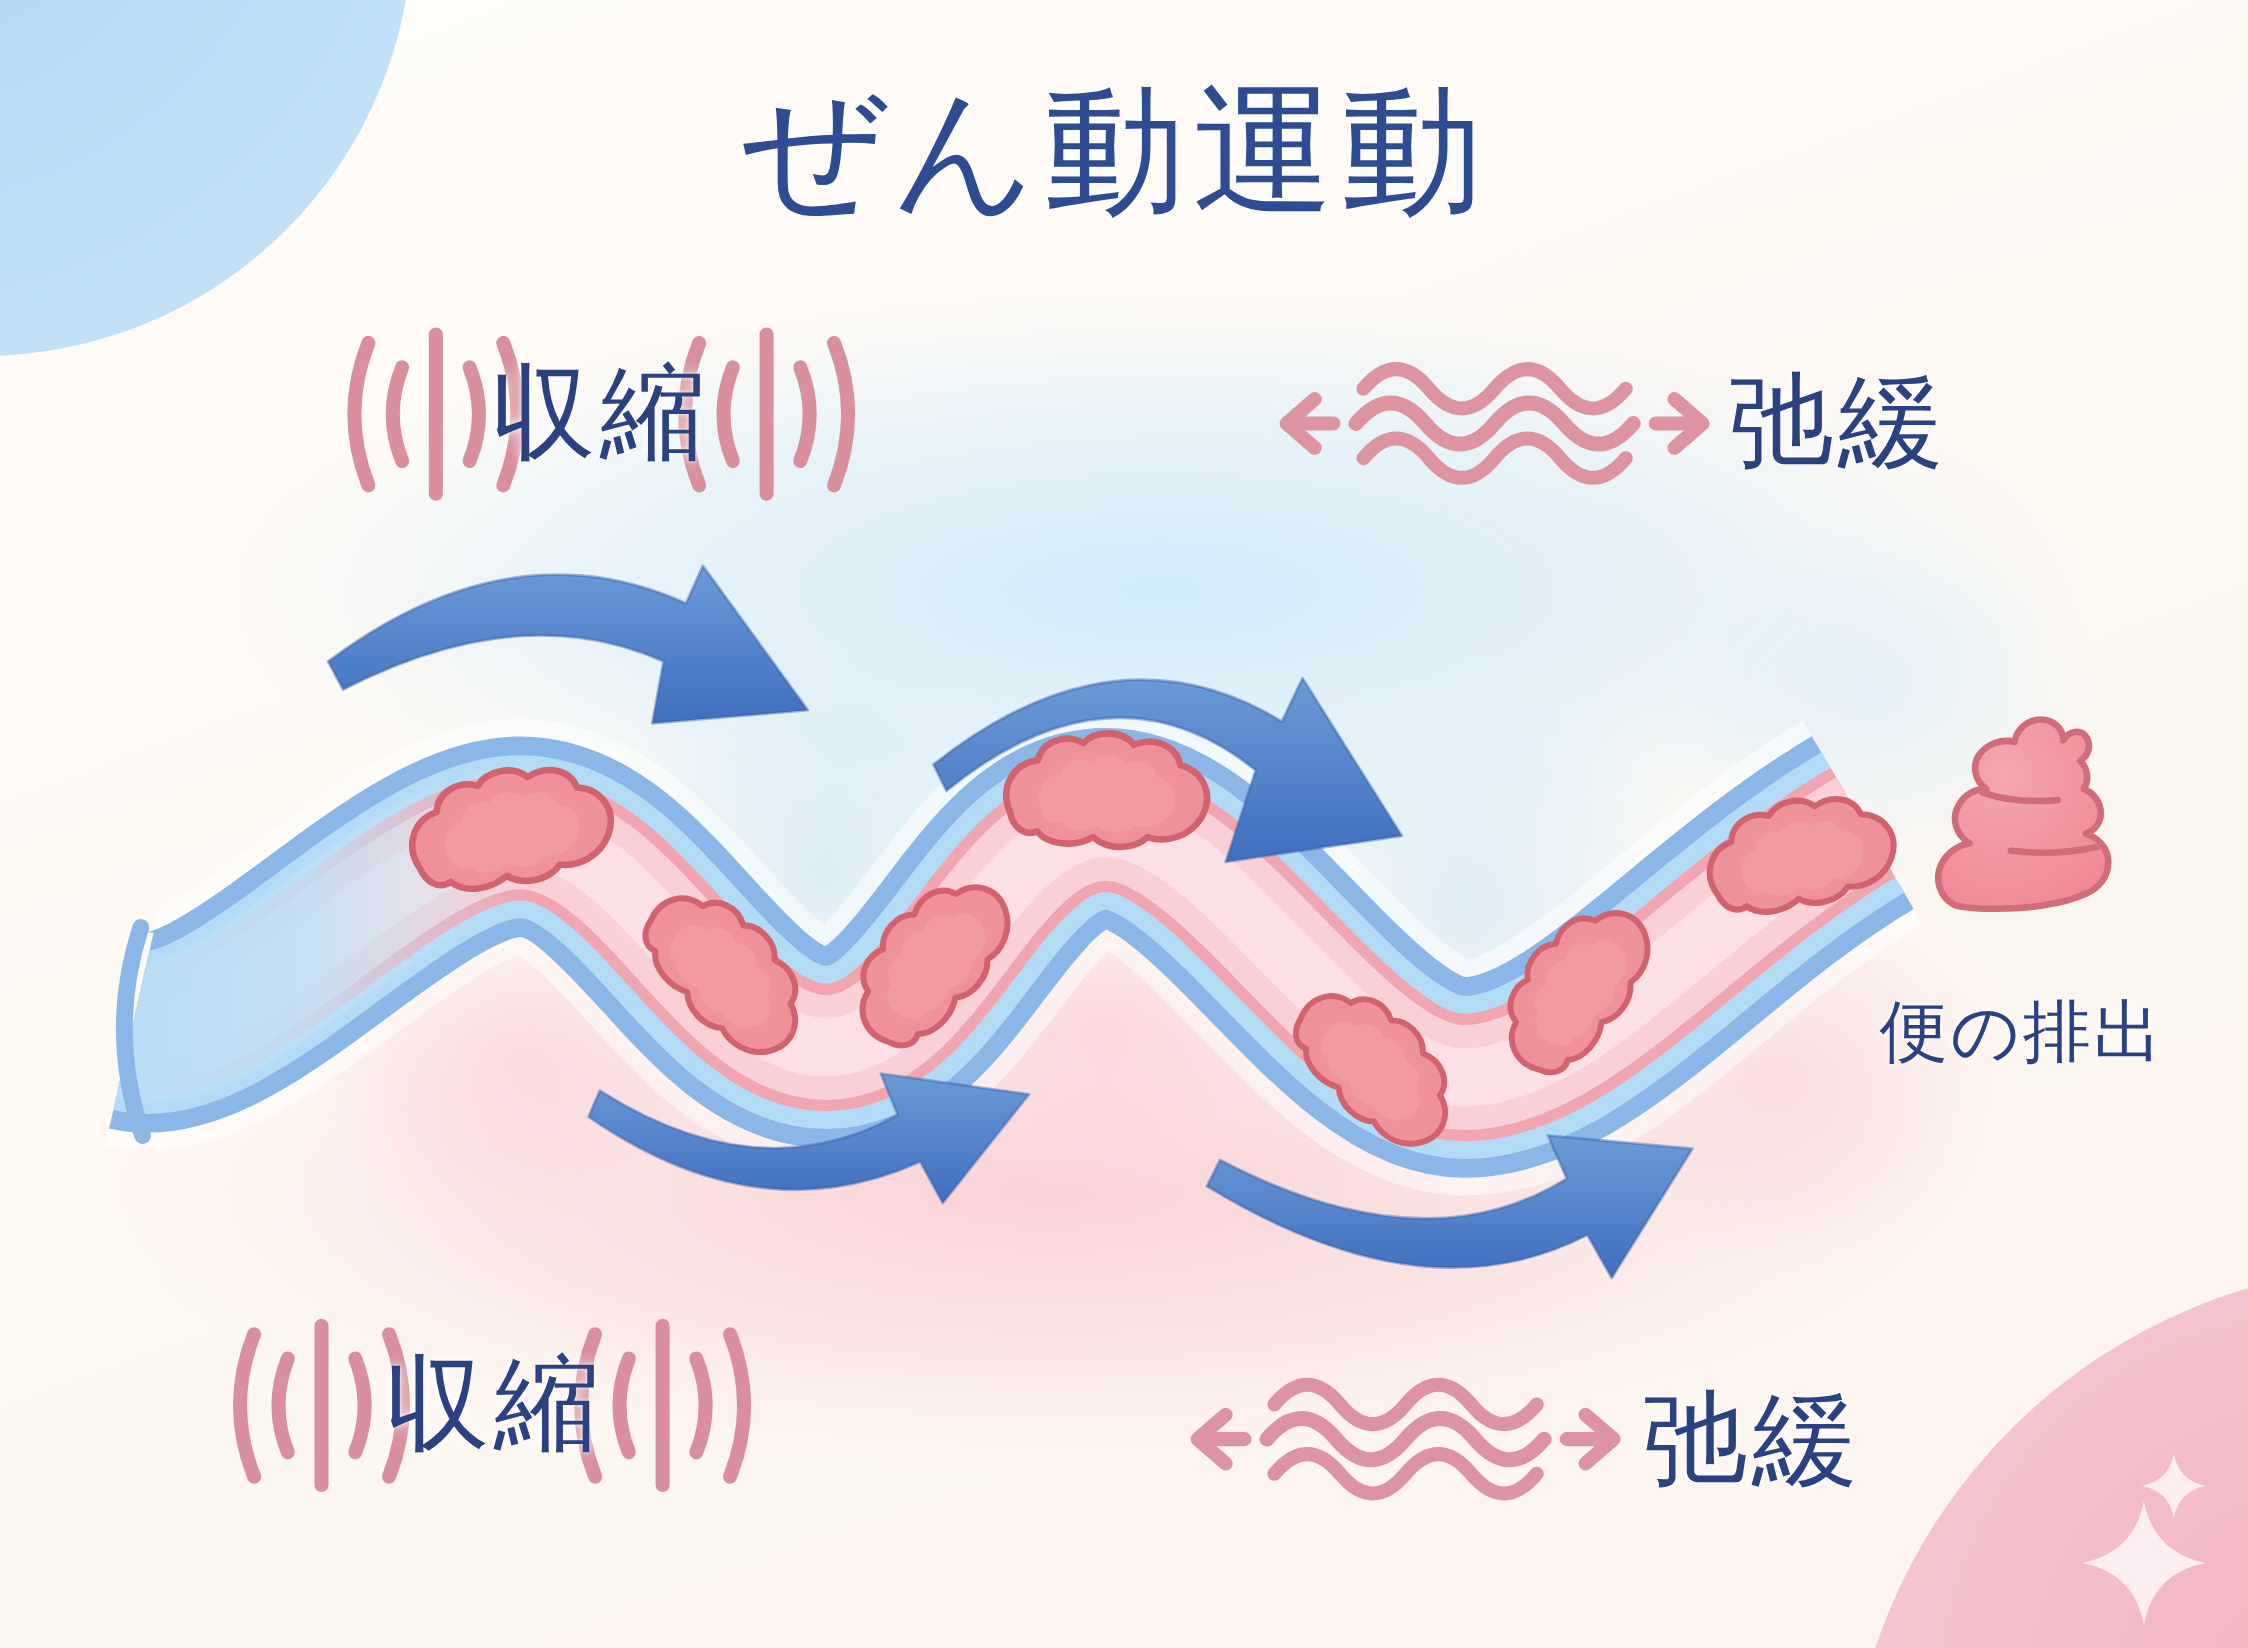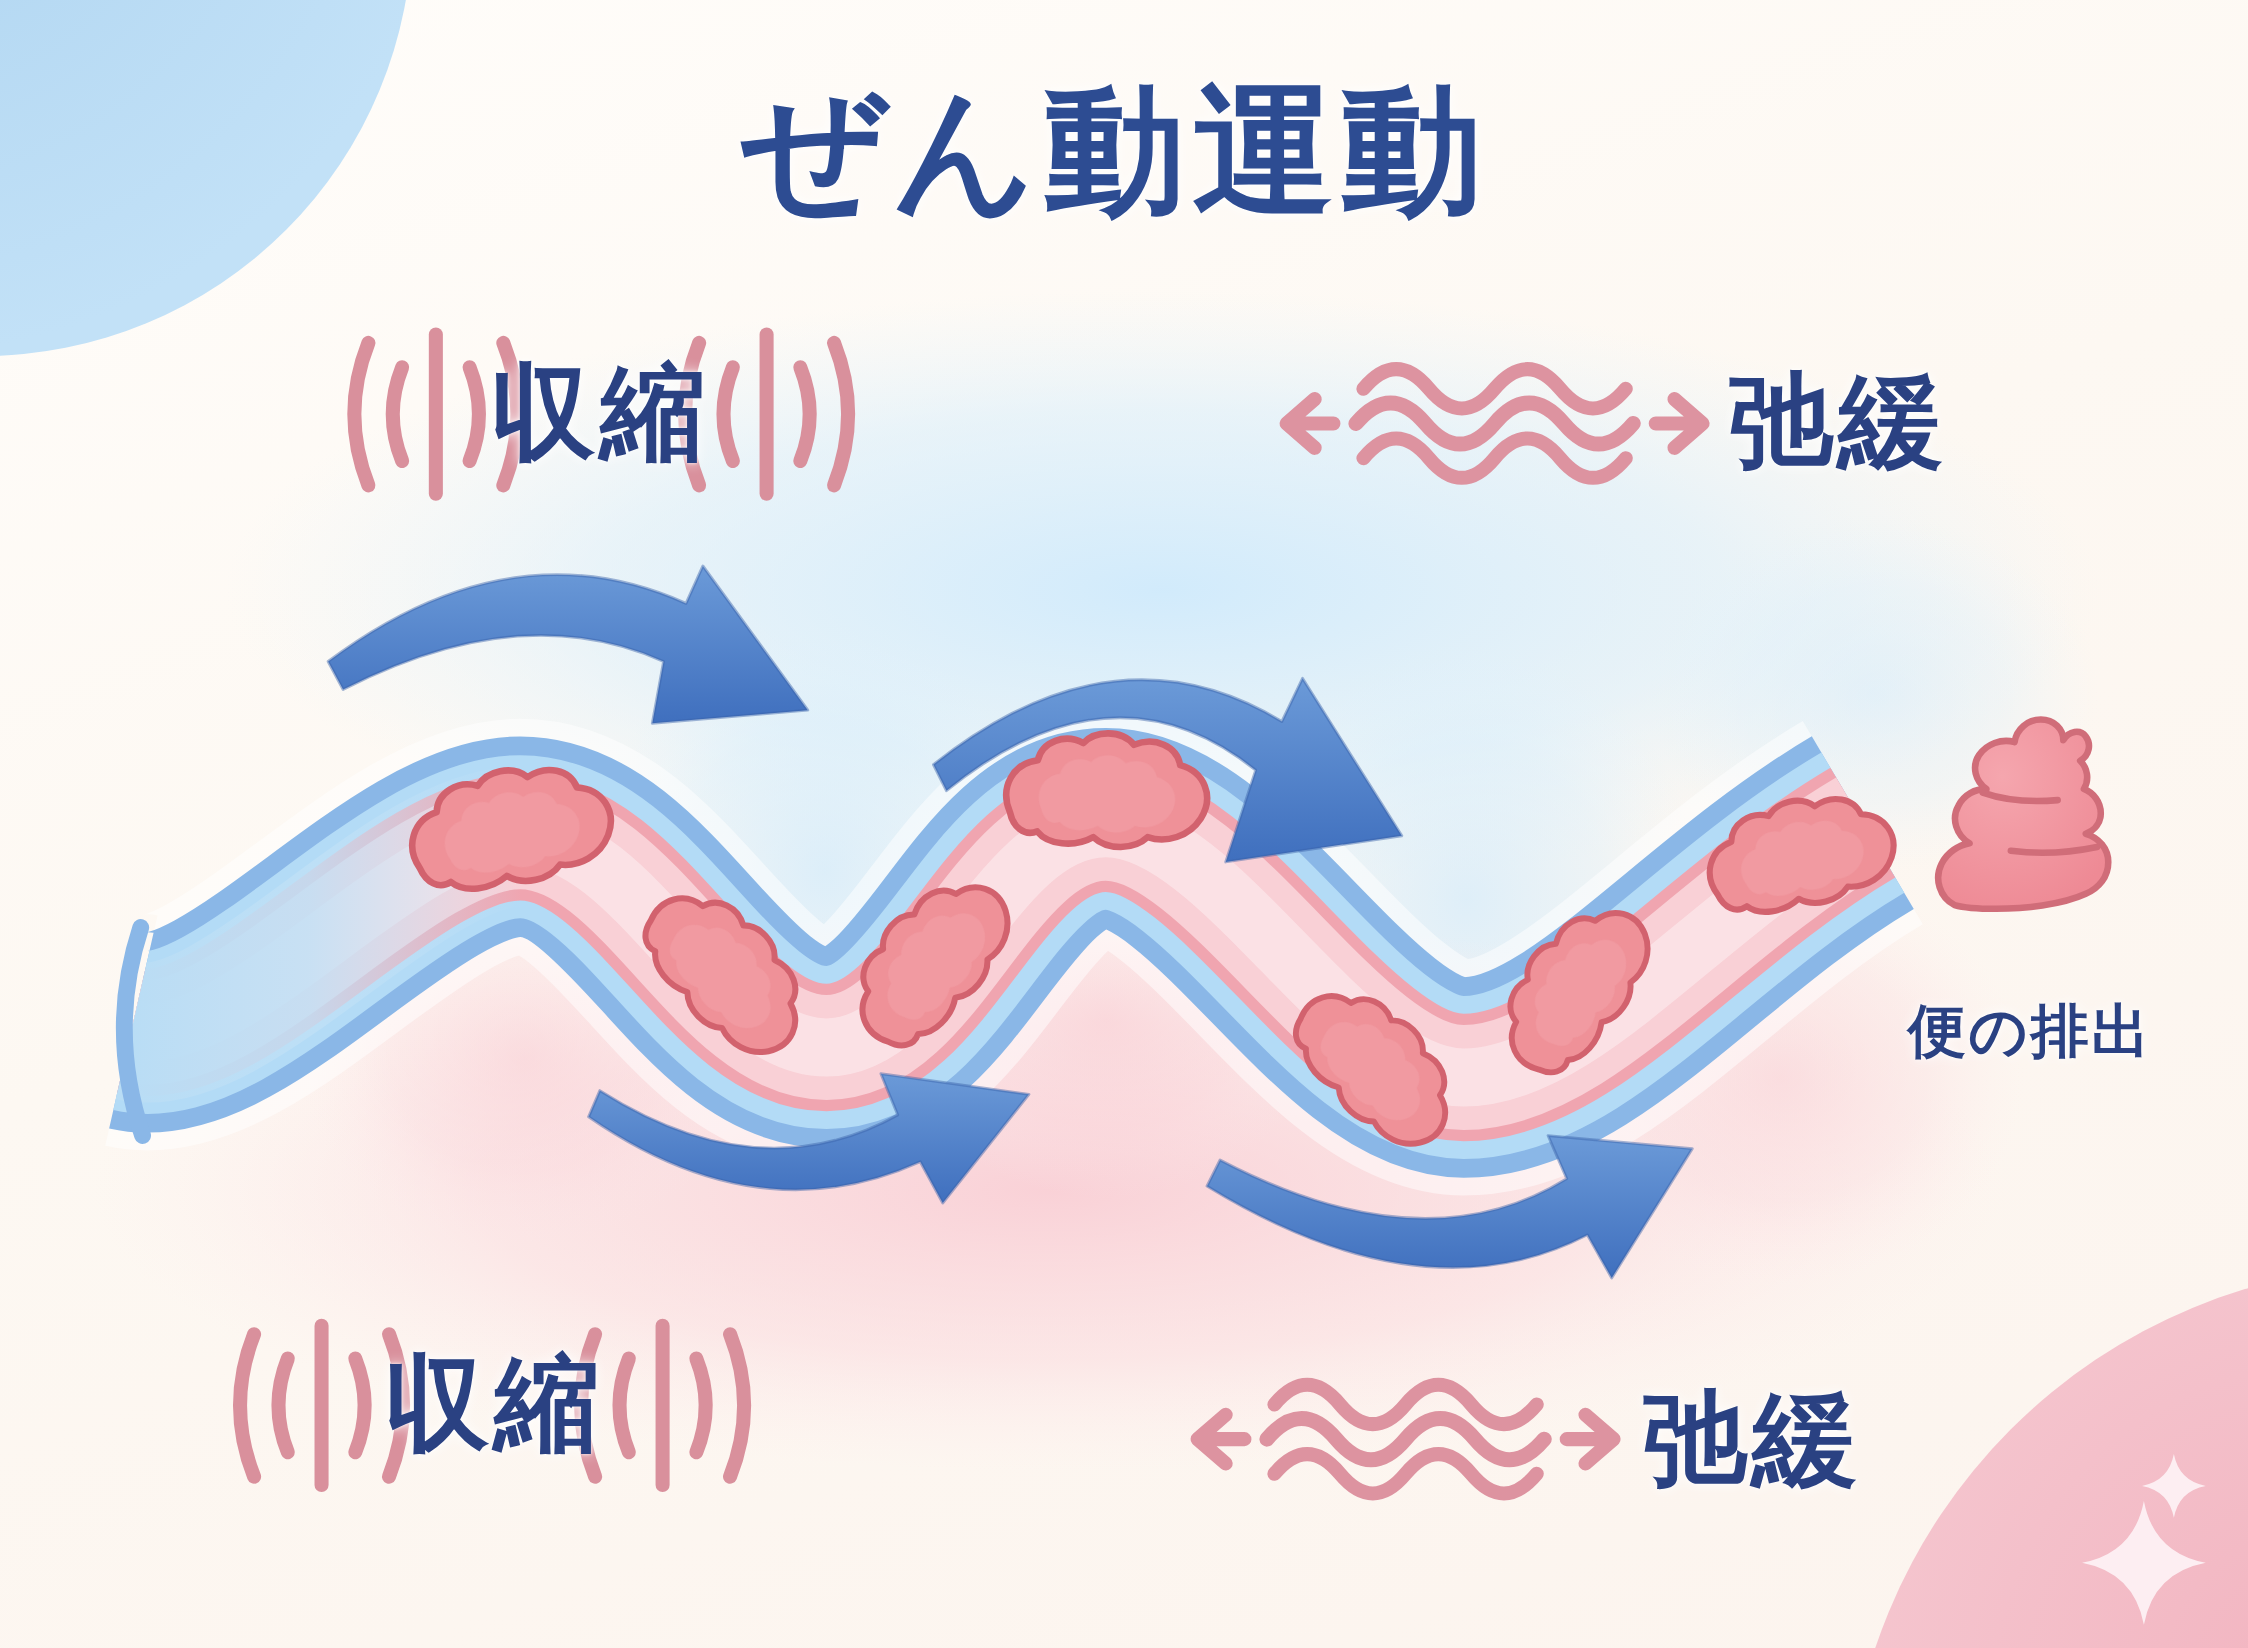--- a/index.html
+++ b/index.html
@@ -7,32 +7,32 @@
     position:relative;
     width:2249px;height:1649px;
     overflow:hidden;
     background:linear-gradient(160deg,#fffdfa 0%,#fdf8f2 45%,#fcf4ee 100%);
     font-family:"DejaVu Sans",sans-serif;
   }
   .art{position:absolute;left:0;top:0;}
   .label{
     position:absolute;
     transform:translate(-50%,-50%);
-    font-weight:bold;
+    font-weight:normal;
     color:#2a4182;
     white-space:nowrap;
     text-shadow:0 0 13px rgba(255,255,255,.95),0 0 3.7px rgba(255,255,255,.9);
   }
   .title{
     font-size:141px;
     letter-spacing:7.5px;
     color:#2d4c92;
   }
   .lbl-main{font-size:105px;letter-spacing:4.7px;text-align:right;}
-  .lbl-small{font-size:58px;letter-spacing:2.8px;margin-left:8px;}
+  .lbl-small{font-size:68px;letter-spacing:2.8px;}
 </style>
 </head>
 <body>
 
 <div class="canvas">
 
   <svg class="art" width="2249" height="1649" viewBox="0 0 2400 1760">
     <defs>
       <radialGradient id="gBlue" cx="50%" cy="50%" r="50%">
         <stop offset="0%" stop-color="#cfeafc" stop-opacity="0.95"></stop>

